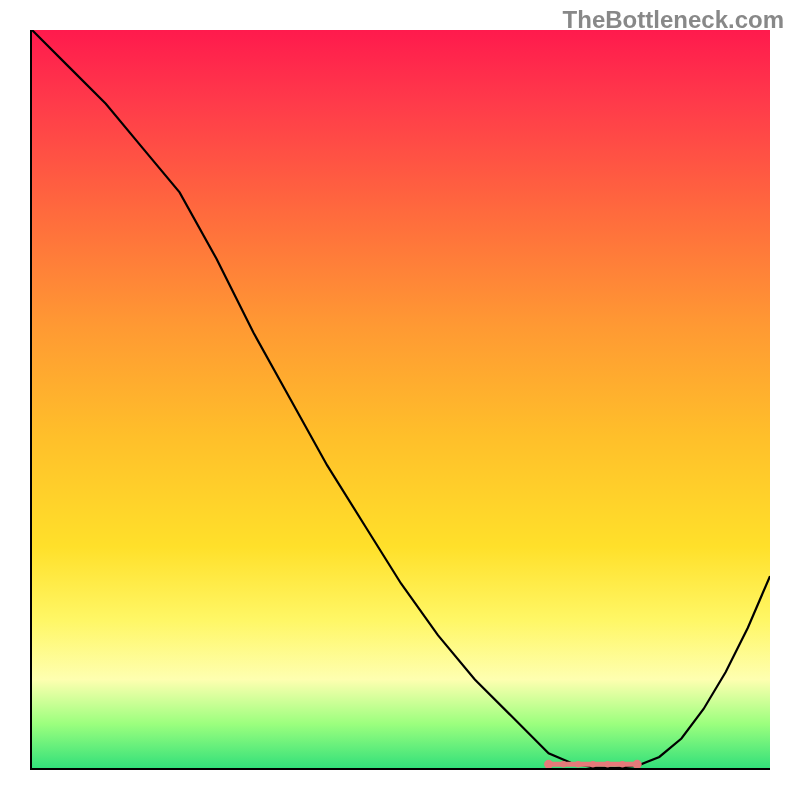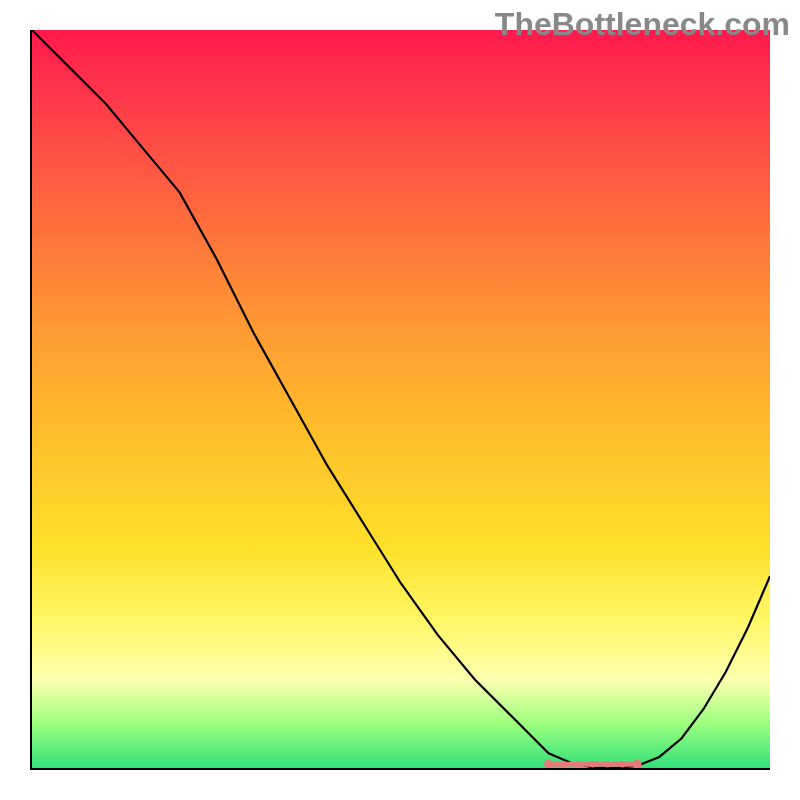--- a/index.html
+++ b/index.html
@@ -1,23 +1,23 @@
 <!DOCTYPE html>
 <html><head>
 <meta charset="utf-8">
 <style>
   * { margin: 0; padding: 0; box-sizing: border-box; }
   html, body { width: 800px; height: 800px; overflow: hidden; background: #fff; }
   .container { position: relative; width: 800px; height: 800px; }
   .watermark {
     position: absolute;
     top: 6px;
-    right: 10px;
+    right: 16px;
     font-family: Arial, Helvetica, sans-serif;
-    font-size: 32px;
+    font-size: 24px;
     font-weight: bold;
     color: #888;
     z-index: 20;
   }
   .plot-area {
     position: absolute;
     left: 30px;
     top: 30px;
     width: 740px;
     height: 740px;

